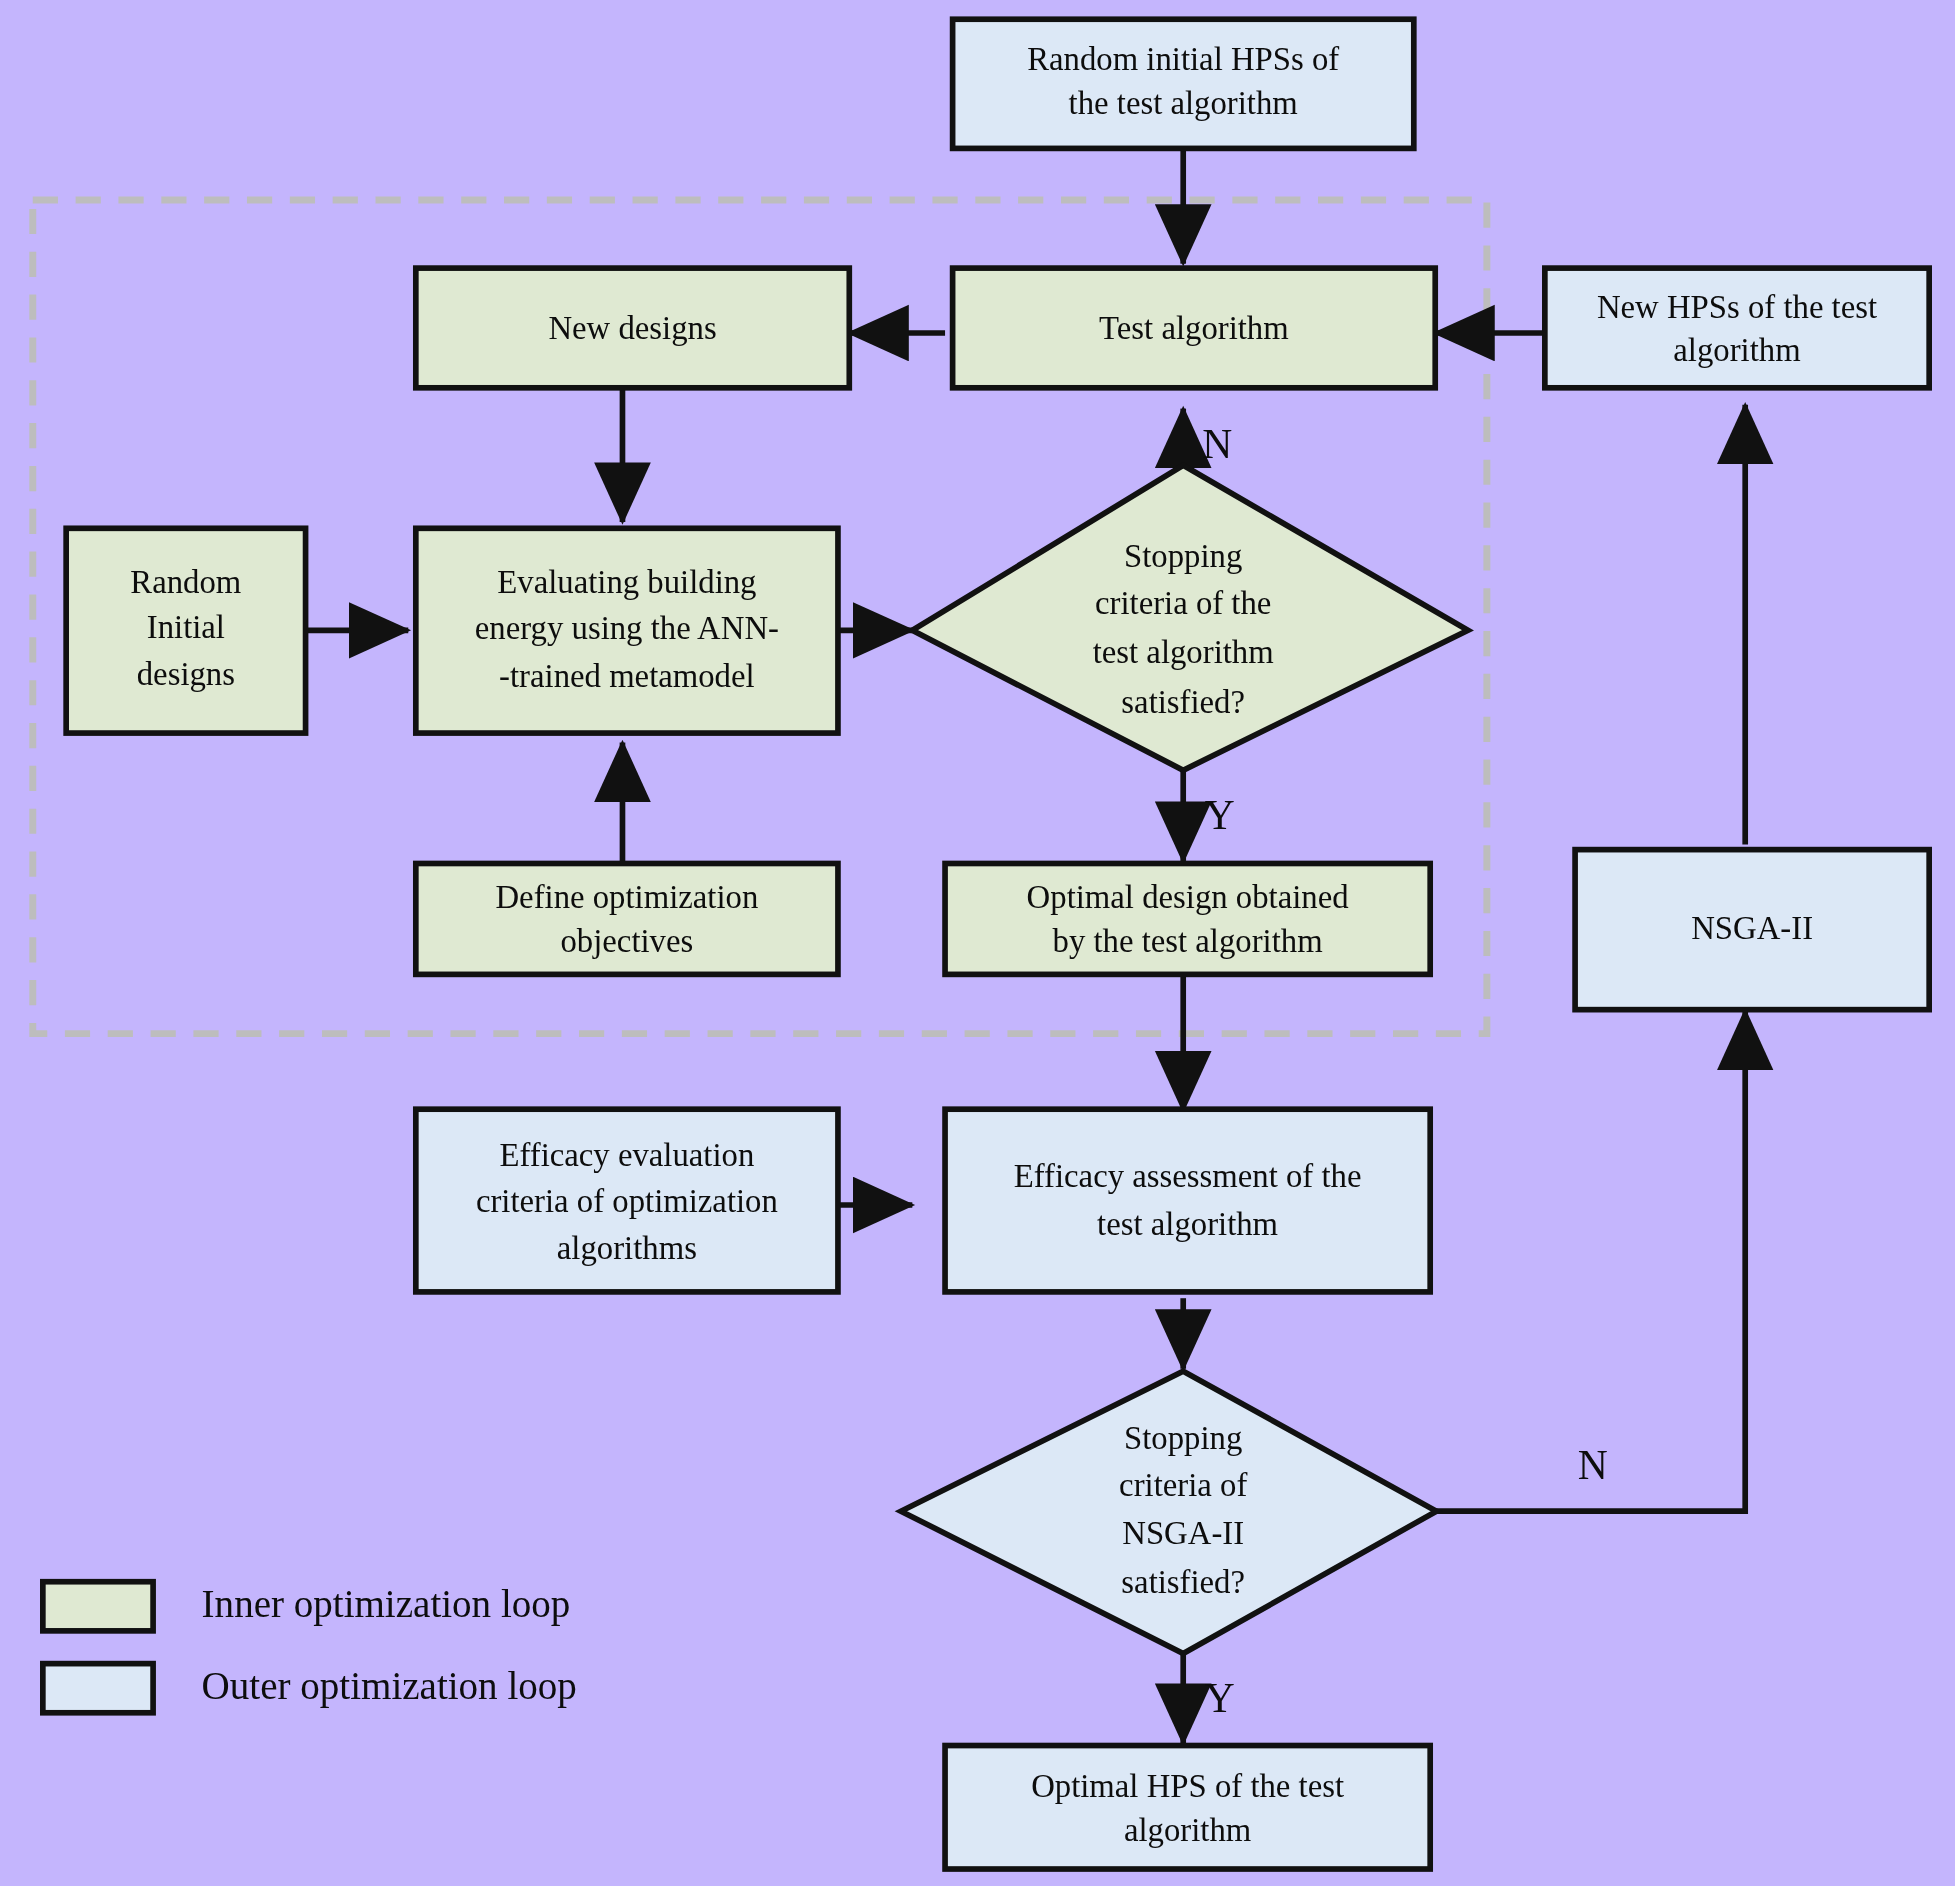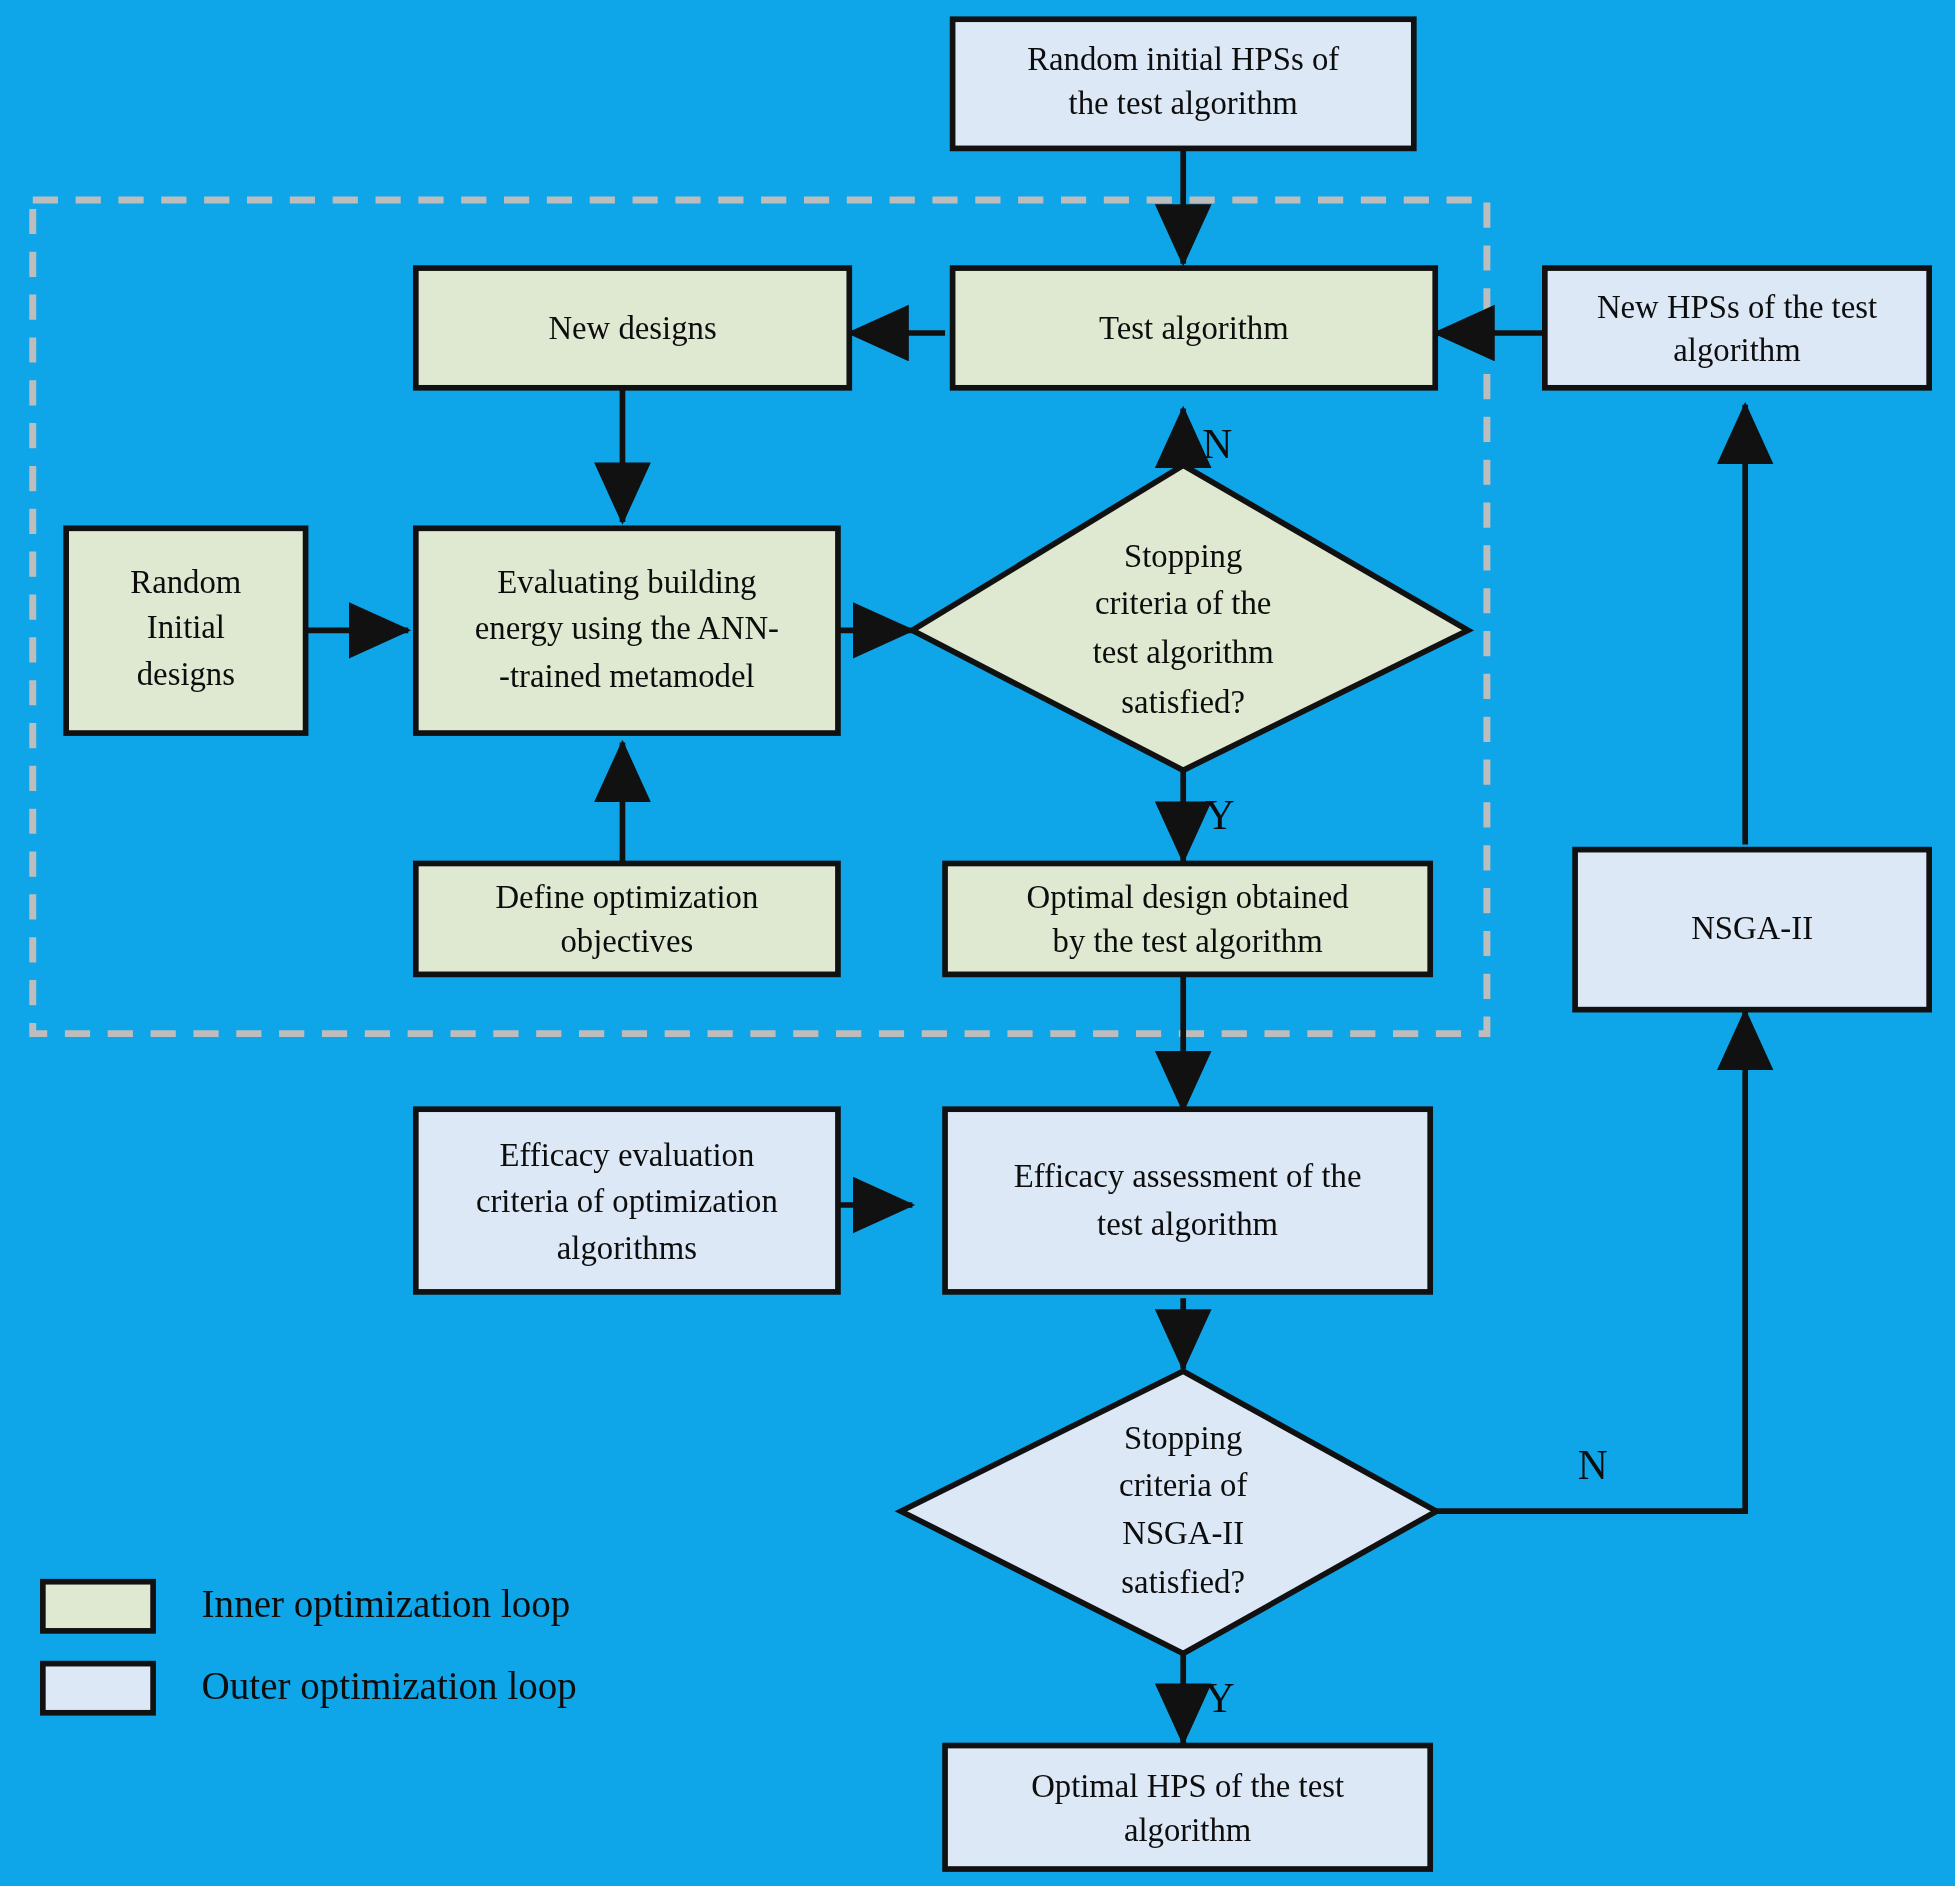--- a/index.html
+++ b/index.html
@@ -1,18 +1,18 @@
 <!DOCTYPE html>
 <html style="font-size:10px"><head>
 <meta charset="utf-8">
 <style>
   html,body{margin:0;padding:0;background:#ffffff;}
   body{width:1955px;height:1887px;overflow:hidden;
        font-family:"Liberation Serif","DejaVu Serif",serif;}
-  #stage{position:relative;width:1955px;height:1887px;background:#0ea5e9;}
+  #stage{position:relative;width:1955px;height:1887px;background:#c4b5fd;}
   svg.flow{position:absolute;inset:0;width:1955px;height:1887px;}
   .nodeText{font-family:"Liberation Serif","DejaVu Serif",serif;
             font-size:52px;fill:#0d0d0d;text-anchor:middle;dominant-baseline:middle;}
   .branchText{font-family:"Liberation Serif","DejaVu Serif",serif;
             font-size:66px;fill:#0d0d0d;text-anchor:middle;dominant-baseline:middle;}
   .legendText{font-family:"Liberation Serif","DejaVu Serif",serif;
             font-size:62px;fill:#0d0d0d;text-anchor:start;dominant-baseline:middle;}
 </style>
 </head>
 <body>

